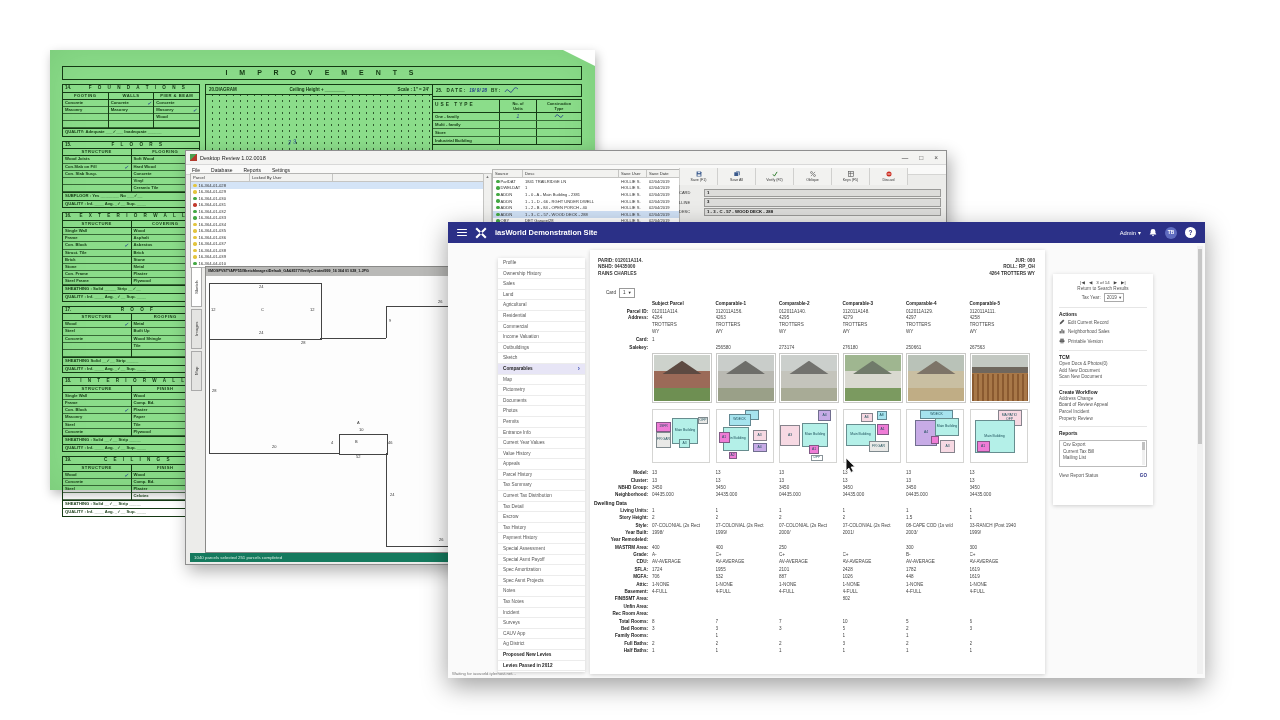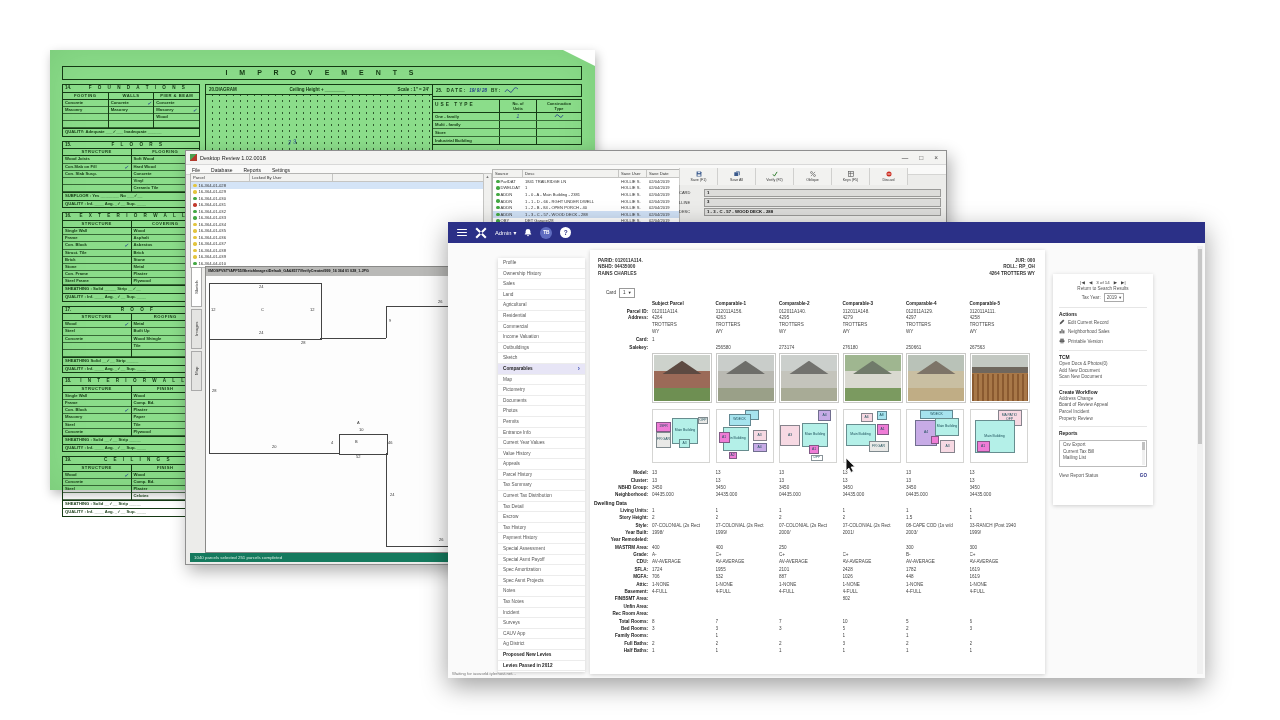--- a/index.html
+++ b/index.html
@@ -816,20 +816,21 @@
           <span></span>
           <span></span>
           <span></span>
         </span>
       <span class="iw-logo">
         <svg viewBox="0 0 12 12">
             <path d="M1.2 1.2 L10.8 10.8 M10.8 1.2 L1.2 10.8" stroke="#fff" stroke-width="2.1"></path>
             <rect x="4.8" y="4.8" width="2.4" height="2.4" fill="#2b3087" transform="rotate(45 6 6)"></rect>
           </svg>
       </span>
+      <span class="iw-title">iasWorld Demonstration Site</span>
       <span class="iw-admin">
         <span>Admin</span>
         <span>▾</span>
       </span>
       <span class="iw-bell">
         <svg viewBox="0 0 10 11">
             <path d="M5 1a3 3 0 0 0-3 3v2.2L1 7.4V8h8v-.6L8 6.2V4a3 3 0 0 0-3-3z" fill="#fff"></path>
             <circle cx="5" cy="9.3" r="1" fill="#fff"></circle>
           </svg>
       </span>

